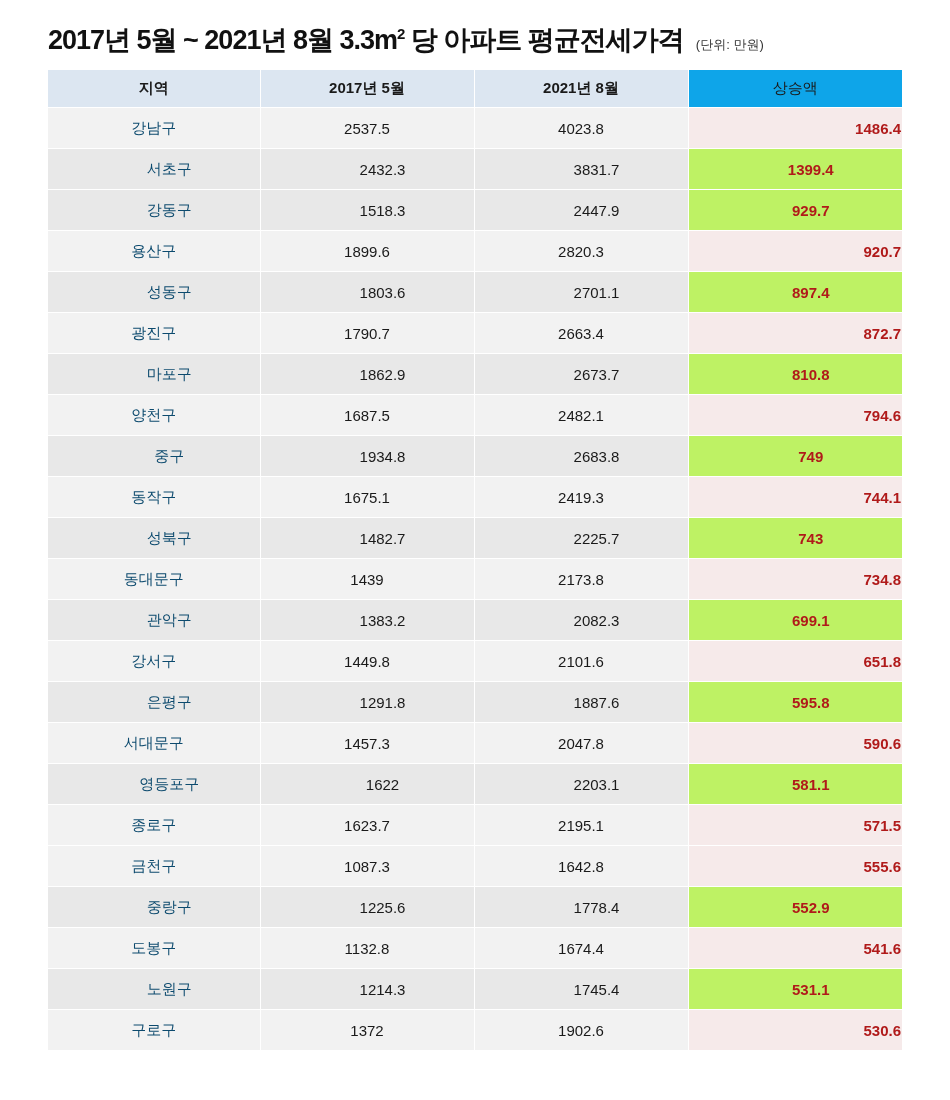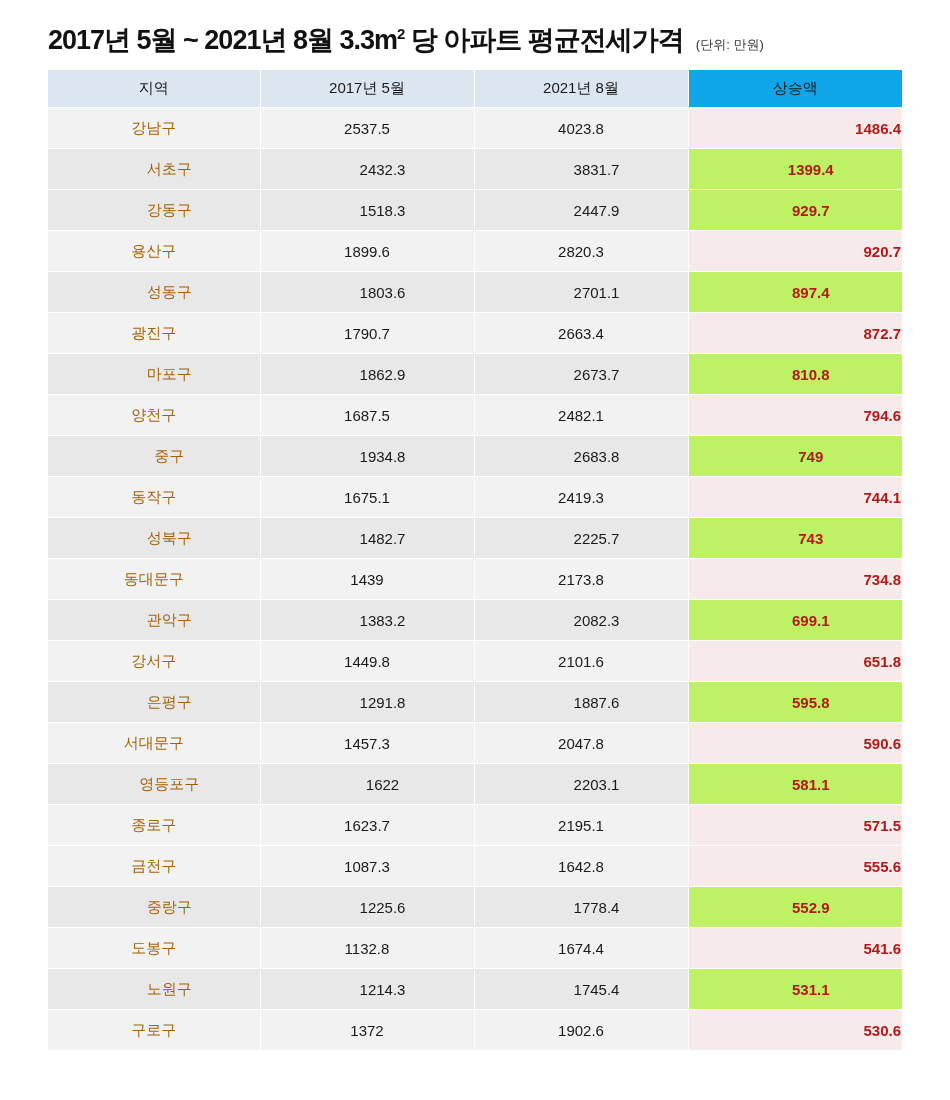--- a/index.html
+++ b/index.html
@@ -46,21 +46,21 @@
     white-space: nowrap;
   }
   table.data {
     border-collapse: collapse;
     width: 854px;
     table-layout: fixed;
   }
   table.data thead th {
     background: #dce6f1;
     font-size: 15px;
-    font-weight: normal;
+    font-weight: bold;
     color: #1a1a1a;
     height: 35px;
     border-right: 1px solid #ffffff;
     border-bottom: 1px solid #ffffff;
     text-align: center;
   }
   table.data thead th.rise-head {
     background: #0ea5e9;
     font-weight: normal;
     border-right: none;
@@ -82,21 +82,21 @@
   }
   table.data tbody tr.odd td.rise {
     background: #f6eaea;
     text-align: right;
   }
   table.data tbody tr.even td.rise {
     background: #bef264;
     text-align: center;
   }
   table.data td.region {
-    color: #a16207;
+    color: #0c4a6e;
   }
   table.data td.rise {
     color: #b01a1a;
     font-weight: bold;
     border-right: none;
   }
 </style>
 </head>
 <body>
 

